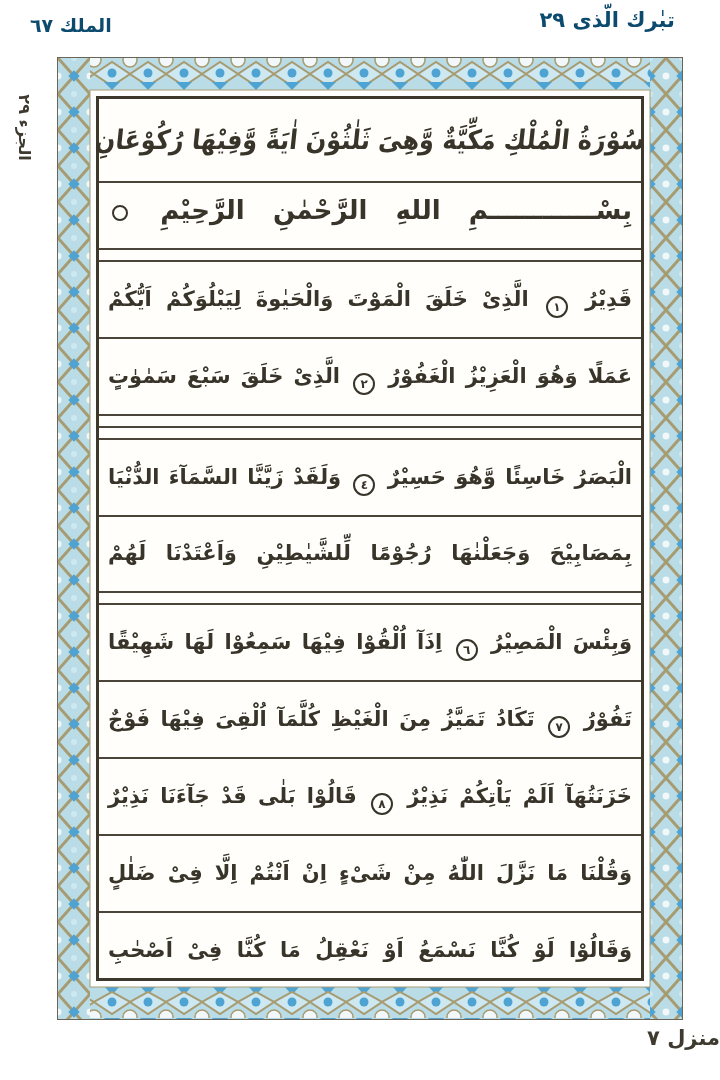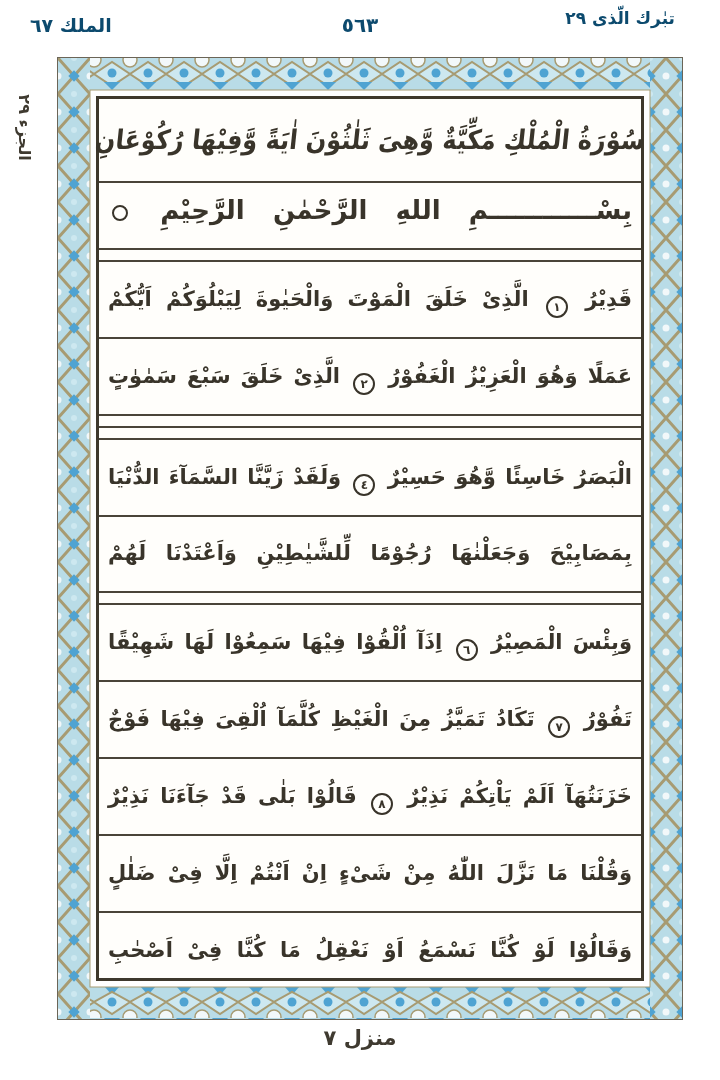--- a/index.html
+++ b/index.html
@@ -3,28 +3,28 @@
 <meta charset="utf-8">
 <style>
   html,body{margin:0;padding:0;}
   body{
     width:720px;height:1080px;position:relative;background:#ffffff;
     font-family:"DejaVu Sans",sans-serif;color:#3a352b;overflow:hidden;
   }
   .page{position:absolute;inset:0;background:#ffffff;}
   
   .hdr{position:absolute;font-weight:bold;direction:rtl;white-space:nowrap;color:#0c4a6e;}
-  .hdr-right{top:8px;right:45px;font-size:17px;}
+  .hdr-right{top:8px;right:45px;font-size:21px;}
   .hdr-center{top:13px;left:0;right:0;text-align:center;font-size:20px;letter-spacing:2px;}
   .hdr-left{top:14px;left:30px;font-size:19px;}
   .side-label{
     position:absolute;left:-36px;top:118px;width:120px;text-align:center;
     font-size:16px;font-weight:bold;direction:rtl;transform:rotate(90deg);color:#3f3a30;
   }
-  .footer{position:absolute;top:1026px;left:0;right:0;text-align:center;
+  .footer{position:absolute;top:1026px;left:0;right:0;
     font-size:21px;font-weight:bold;direction:rtl;color:#3f3a30;}
   
   .plate{
     position:absolute;left:57px;top:57px;width:626px;height:963px;
     border:1px solid #6b6557;background:#ffffff;box-sizing:border-box;
   }
   .band{position:absolute;left:0;top:0;width:624px;height:961px;display:block;}
   .content{
     position:absolute;left:38px;top:38px;width:548px;height:885px;box-sizing:border-box;
     background:#fffefb;border:3px solid #3e382c;
@@ -54,21 +54,20 @@
     display:inline-block;width:16px;height:16px;border:2px solid #39342a;border-radius:50%;
     vertical-align:-2px;margin:0 4px;box-sizing:border-box;background:#fffefb;
   }
 </style>
 </head>
 <body>
 
 <div class="page">
 
   <div class="hdr hdr-right">تبٰرك الّذى ٢٩</div>
-  <div class="hdr hdr-center">٥٦٣</div>
   <div class="hdr hdr-left">الملك ٦٧</div>
 
   <div class="side-label">الجزء ٢٩</div>
 
   <div class="plate">
     <svg class="band" width="624" height="961" viewBox="0 0 624 961" xmlns="http://www.w3.org/2000/svg">
       <defs>
         <pattern id="pTop" width="36" height="32" patternUnits="userSpaceOnUse">
           <rect width="36" height="32" fill="#b9dce7"></rect>
           <circle cx="0" cy="2" r="7" fill="#f2f8fa" stroke="#a79b72" stroke-width="1.5"></circle>

